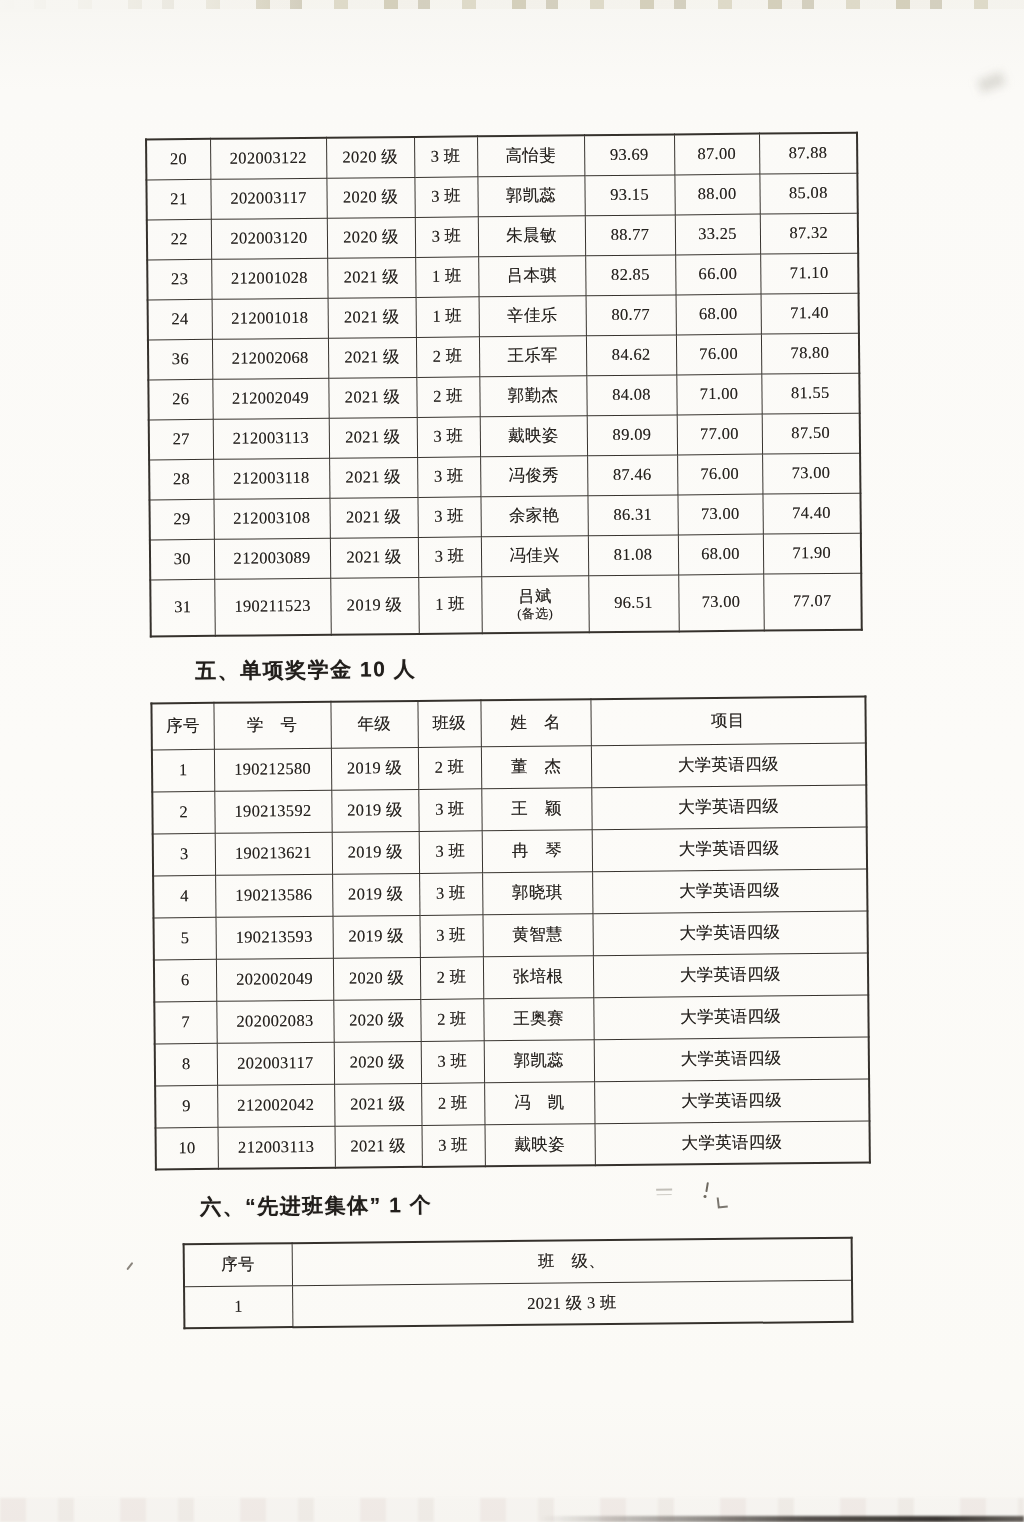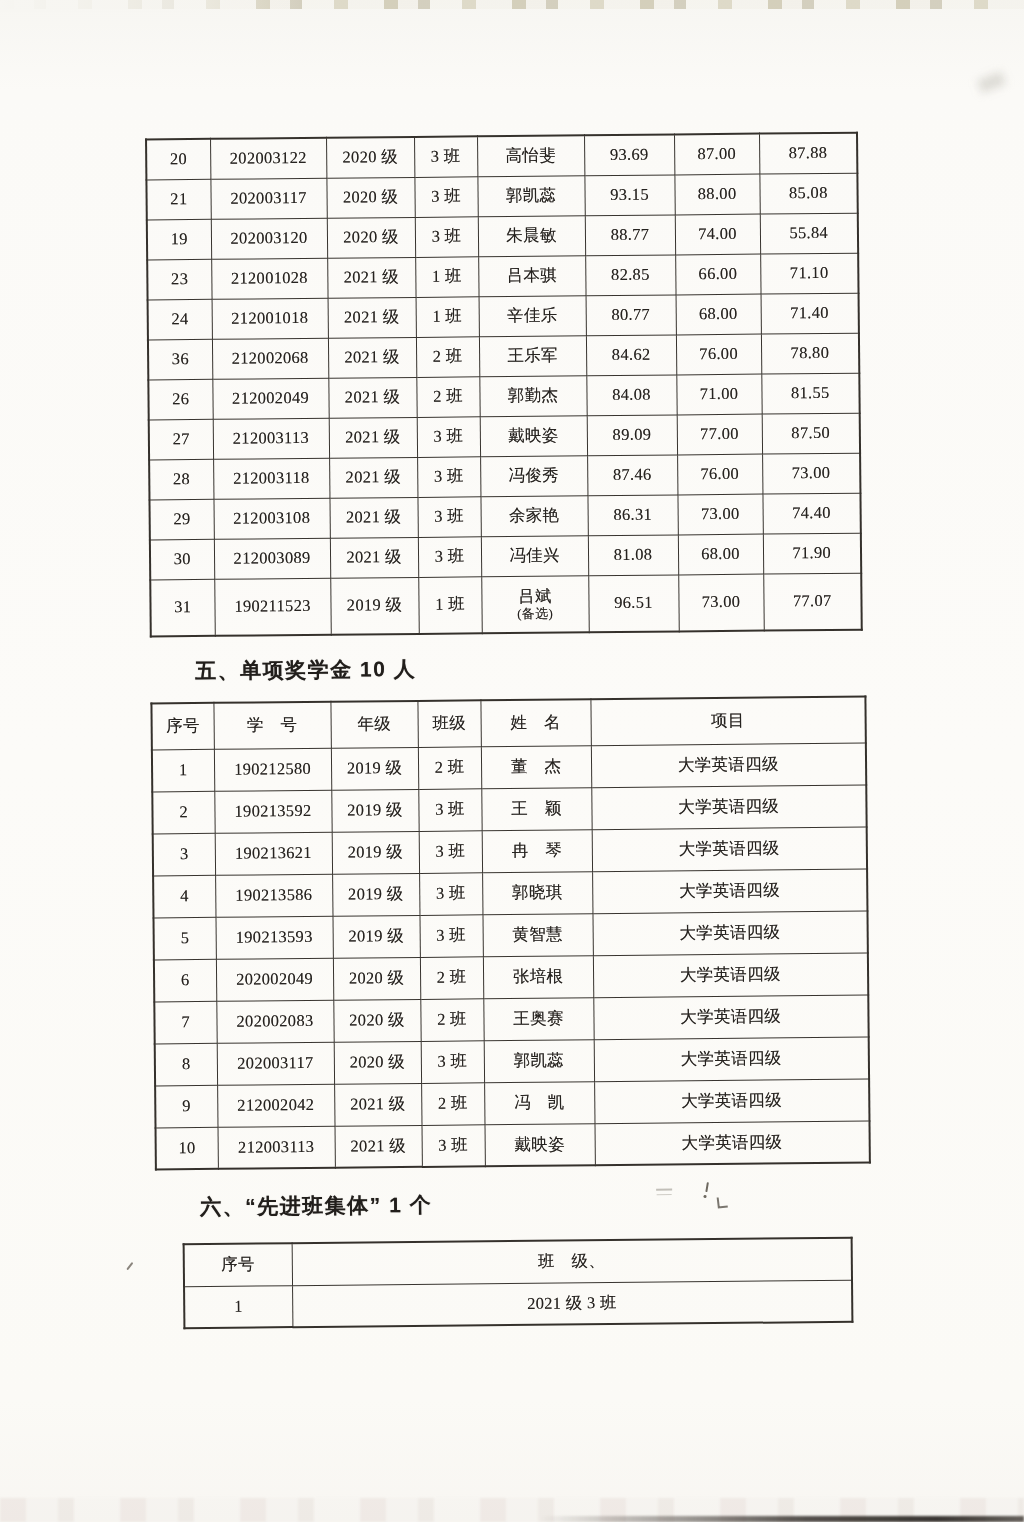--- a/index.html
+++ b/index.html
@@ -116,28 +116,28 @@
             <td>21</td>
             <td>202003117</td>
             <td>2020 级</td>
             <td>3 班</td>
             <td>郭凯蕊</td>
             <td>93.15</td>
             <td>88.00</td>
             <td>85.08</td>
           </tr>
         <tr>
-            <td>19</td>
+            <td>22</td>
             <td>202003120</td>
             <td>2020 级</td>
             <td>3 班</td>
             <td>朱晨敏</td>
             <td>88.77</td>
-            <td>74.00</td>
-            <td>55.84</td>
+            <td>33.25</td>
+            <td>87.32</td>
           </tr>
         <tr>
             <td>23</td>
             <td>212001028</td>
             <td>2021 级</td>
             <td>1 班</td>
             <td>吕本骐</td>
             <td>82.85</td>
             <td>66.00</td>
             <td>71.10</td>

